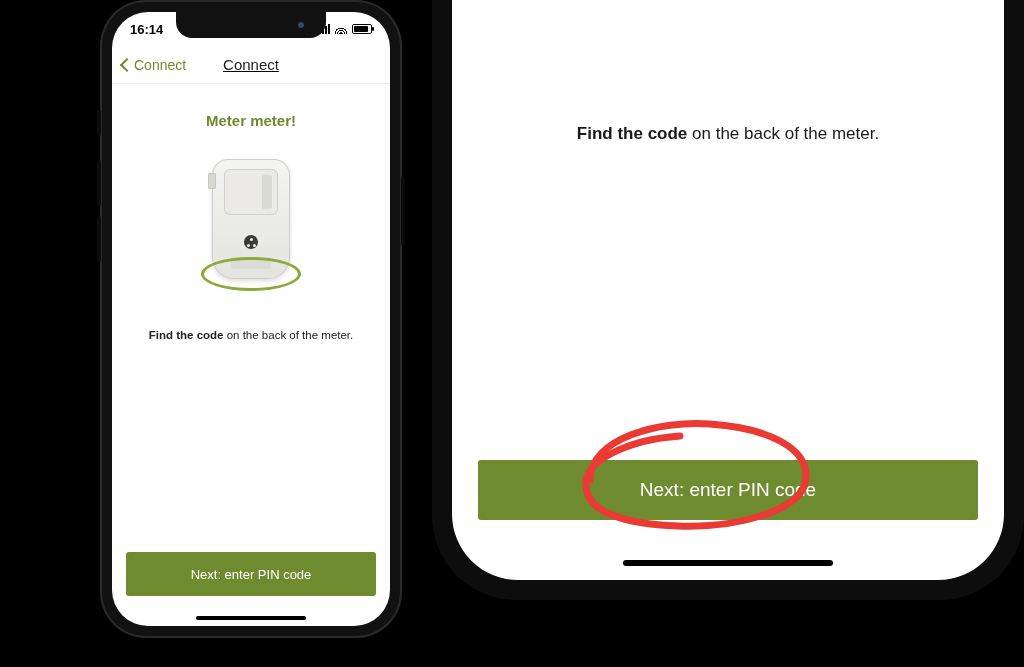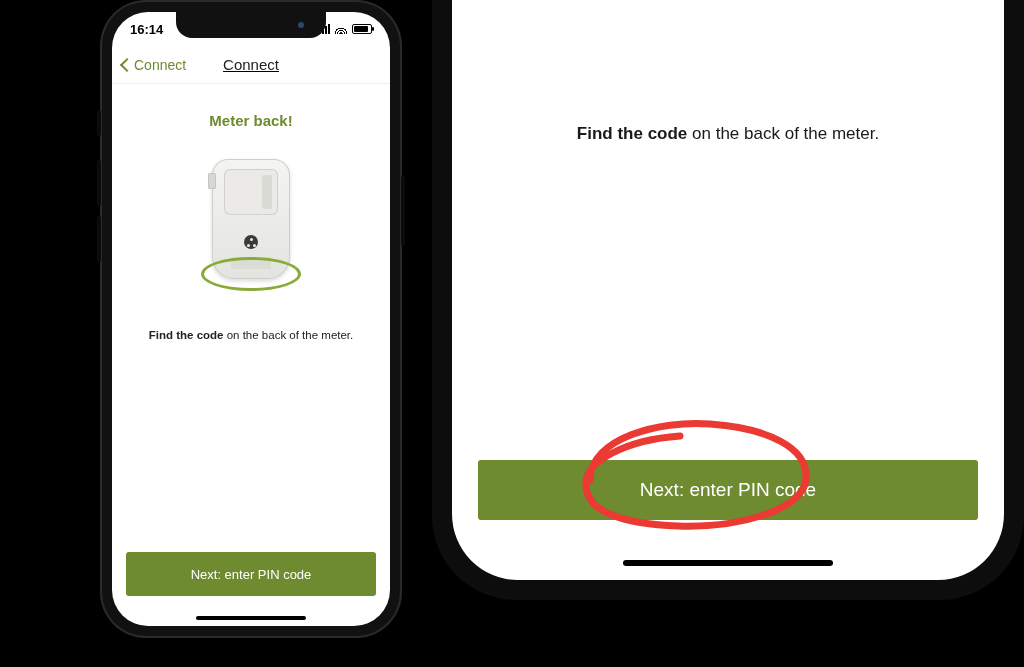--- a/index.html
+++ b/index.html
@@ -305,21 +305,21 @@
 
     <div class="nav-bar">
       <div class="nav-back">
         <span class="chev"></span>
         <span>Connect</span>
       </div>
       <span class="nav-title">Connect</span>
     </div>
 
     <div class="content-left">
-      <div class="meter-found">Meter back!</div>
+      <div class="meter-found">Meter meter!</div>
 
       <div class="meter-illustration">
         <div class="meter-body">
           <div class="meter-screen"></div>
           <div class="meter-port"></div>
           <div class="meter-dot">
               <span></span>
             </div>
           <div class="meter-label"></div>
         </div>

